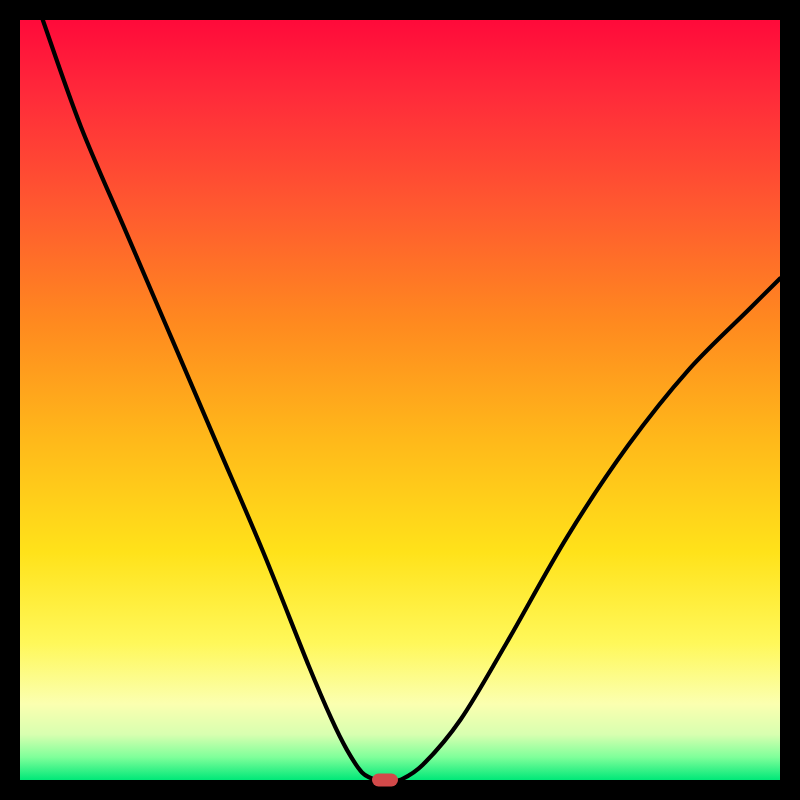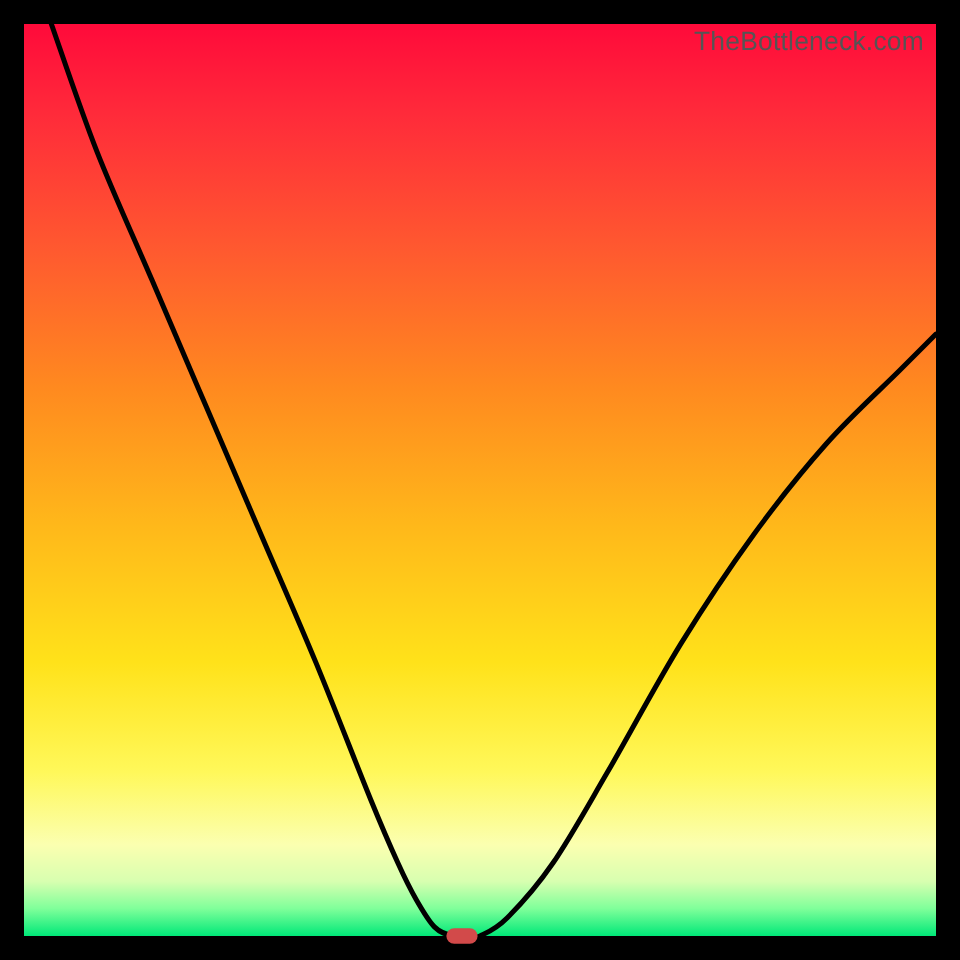--- a/index.html
+++ b/index.html
@@ -64,21 +64,20 @@
     transform: translate(-50%, -50%);
   }
 </style>
 </head>
 <body>
 
 <div class="frame">
 
   <div class="plot-area">
 
-    <div class="watermark">TheBottleneck.com</div>
 
     <svg class="curve" viewBox="0 0 760 760" preserveAspectRatio="none">
       <path fill="none" stroke="#000000" stroke-width="4.2" stroke-linecap="round" d="M 22.8 0 C 29.133333333333333 17.73333333333333, 46.86666666666667 70.93333333333331, 60.800000000000004 106.39999999999998 C 74.73333333333333 141.86666666666665, 91.2 177.3333333333334, 106.4 212.80000000000007 C 121.60000000000001 248.26666666666674, 136.8 283.7333333333334, 152 319.20000000000005 C 167.2 354.6666666666667, 182.39999999999998 390.1333333333334, 197.6 425.6 C 212.8 461.06666666666666, 228 495.26666666666665, 243.20000000000002 532 C 258.40000000000003 568.7333333333333, 277.40000000000003 618.1333333333333, 288.8 646 C 300.2 673.8666666666667, 305.26666666666665 685.2666666666667, 311.59999999999997 699.2 C 317.9333333333333 713.1333333333334, 321.73333333333335 720.7333333333333, 326.8 729.6 C 331.8666666666667 738.4666666666667, 336.93333333333334 747.3333333333333, 342 752.4 C 347.06666666666666 757.4666666666667, 352.1333333333333 758.7333333333333, 357.2 760 C 362.26666666666665 761.2666666666667, 368.59999999999997 760, 372.4 760 C 376.2 760, 374.93333333333334 762.5333333333333, 380 760 C 385.06666666666666 757.4666666666667, 392.6666666666667 754.9333333333333, 402.8 744.8 C 412.93333333333334 734.6666666666666, 426.8666666666666 719.4666666666667, 440.79999999999995 699.2 C 454.7333333333333 678.9333333333334, 468.6666666666667 653.6, 486.40000000000003 623.2 C 504.1333333333334 592.8000000000001, 526.9333333333333 549.7333333333333, 547.1999999999999 516.8 C 567.4666666666666 483.8666666666666, 587.7333333333333 453.4666666666667, 608 425.6 C 628.2666666666667 397.73333333333335, 648.5333333333333 372.4, 668.8 349.59999999999997 C 689.0666666666666 326.79999999999995, 714.4 304, 729.6 288.8 C 744.8000000000001 273.6, 754.9333333333334 263.46666666666664, 760 258.4"></path>
     </svg>
 
     <div class="marker" style="left: 364.8px; top: 760px; background: rgb(210, 74, 74);"></div>
 
   </div>
 </div>
 

